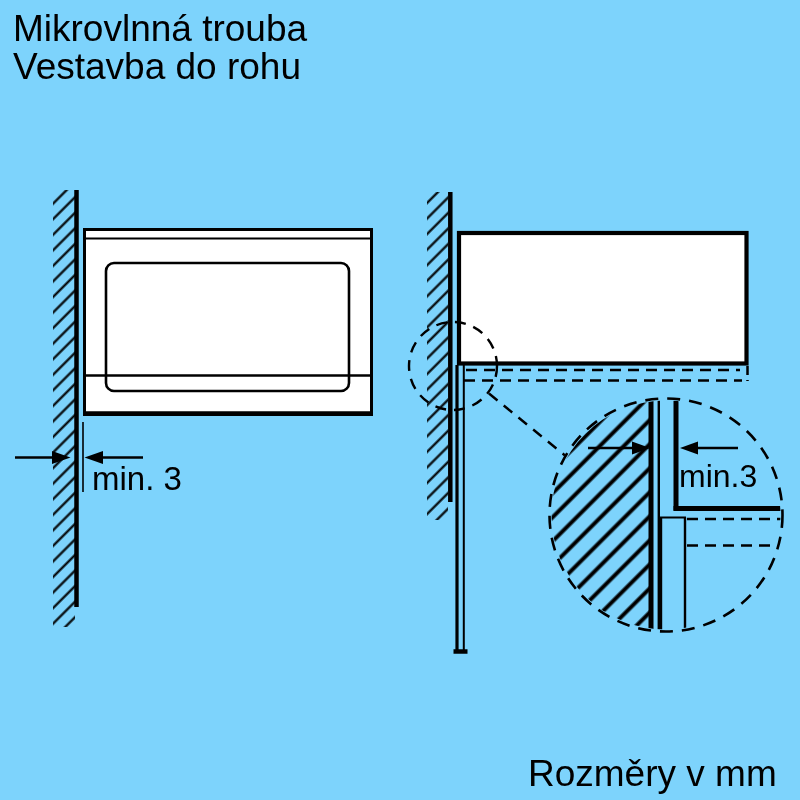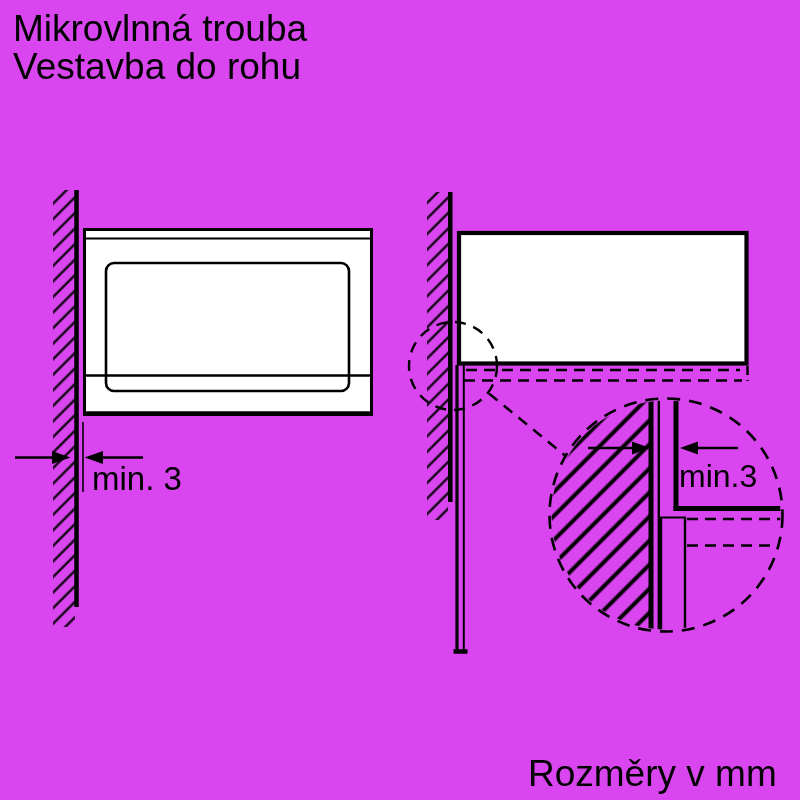--- a/index.html
+++ b/index.html
@@ -1,16 +1,16 @@
 <!DOCTYPE html>
 <html><head>
 <meta charset="utf-8">
 <style>
   html,body{margin:0;padding:0;background:#ffffff;}
-  .page{position:relative;width:800px;height:800px;background:#d946ef;overflow:hidden;
+  .page{position:relative;width:800px;height:800px;background:#7dd3fc;overflow:hidden;
         font-family:"Liberation Sans","DejaVu Sans",sans-serif;text-align:center;}
   svg{display:block;}
   text{fill:#000;font-family:"Liberation Sans","DejaVu Sans",sans-serif;}
   .t-title{font-size:37px;}
   .t-dim{font-size:33px;}
   .t-dim-detail{font-size:32px;}
   .t-footer{font-size:37px;}
 </style>
 </head>
 <body>

